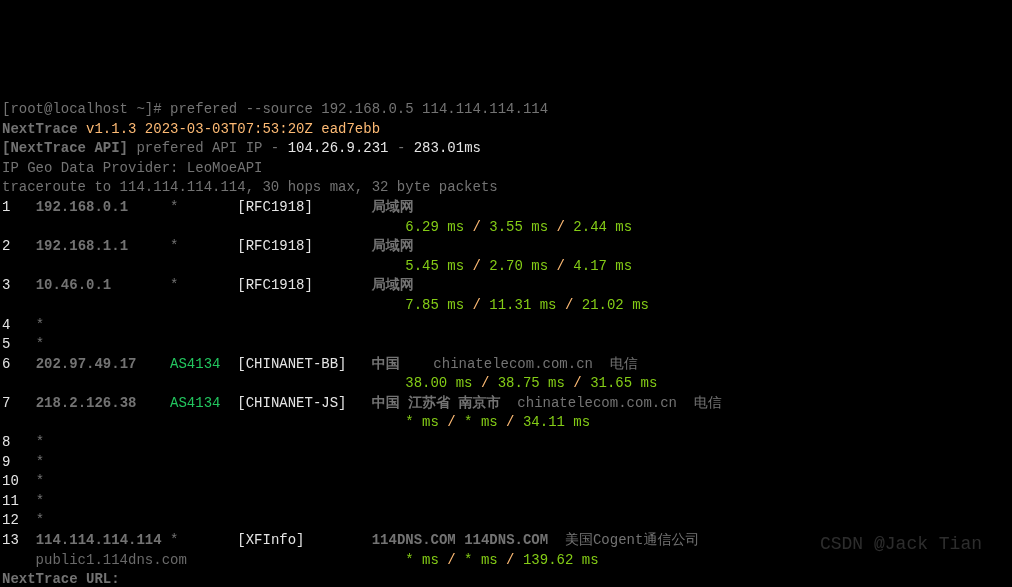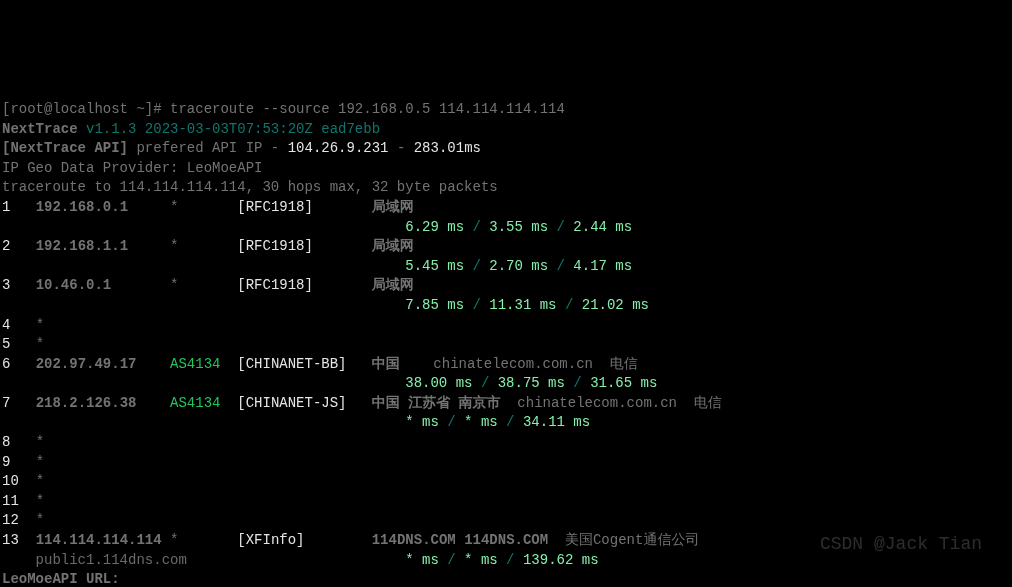--- a/index.html
+++ b/index.html
@@ -10,42 +10,42 @@
       font-size: 14px;
       line-height: 1.4;
       padding: 2px;
       width: 1012px;
       height: 587px;
       overflow: hidden;
       white-space: pre;
       position: relative;
     }
     .white { color: #737373; }
-    .gray { color: #0f766e; }
+    .gray { color: #fdba74; }
     .yellow { color: #e5e5e5; }
     .green { color: #22c55e; }
-    .cyan { color: #86efac; }
+    .cyan { color: #84cc16; }
     .dim { color: #6a6a6a; margin-top: 20px; }
     .watermark {
       position: absolute;
       bottom: 30px;
       right: 30px;
       color: rgba(180,180,180,0.25);
       font-size: 18px;
       pointer-events: none;
     }
     .bold { font-weight: bold; text-align: right; }
   </style>
 </head>
 <body>
 
 
 
 <div>
-<span class="white">[root@localhost ~]# </span><span class="white">traceroute --source 192.168.0.5 114.114.114.114</span>
+<span class="white">[root@localhost ~]# </span><span class="white">prefered --source 192.168.0.5 114.114.114.114</span>
 <span class="white bold">NextTrace</span><span class="gray"> v1.1.3 2023-03-03T07:53:20Z ead7ebb</span>
 <span class="white bold">[NextTrace API]</span><span class="white"> prefered API IP - </span><span class="yellow">104.26.9.231</span><span class="white"> - </span><span class="yellow">283.01ms</span>
 <span class="white">IP Geo Data Provider: LeoMoeAPI</span>
 <span class="white">traceroute to 114.114.114.114, 30 hops max, 32 byte packets</span>
 <span class="yellow">1</span>   <span class="white bold">192.168.0.1</span>     <span class="white">*</span>       <span class="yellow">[RFC1918]</span>       <span class="white bold">局域网</span>
                                                 <span class="cyan">6.29 ms</span><span class="gray"> / </span><span class="cyan">3.55 ms</span><span class="gray"> / </span><span class="cyan">2.44 ms</span>
 <span class="yellow">2</span>   <span class="white bold">192.168.1.1</span>     <span class="white">*</span>       <span class="yellow">[RFC1918]</span>       <span class="white bold">局域网</span>
                                                 <span class="cyan">5.45 ms</span><span class="gray"> / </span><span class="cyan">2.70 ms</span><span class="gray"> / </span><span class="cyan">4.17 ms</span>
 <span class="yellow">3</span>   <span class="white bold">10.46.0.1</span>       <span class="white">*</span>       <span class="yellow">[RFC1918]</span>       <span class="white bold">局域网</span>
                                                 <span class="cyan">7.85 ms</span><span class="gray"> / </span><span class="cyan">11.31 ms</span><span class="gray"> / </span><span class="cyan">21.02 ms</span>
@@ -55,20 +55,20 @@
                                                 <span class="cyan">38.00 ms</span><span class="gray"> / </span><span class="cyan">38.75 ms</span><span class="gray"> / </span><span class="cyan">31.65 ms</span>
 <span class="yellow">7</span>   <span class="white bold">218.2.126.38</span>    <span class="green">AS4134</span>  <span class="yellow">[CHINANET-JS]</span>   <span class="white bold">中国 江苏省 南京市</span>  <span class="white">chinatelecom.com.cn</span>  <span class="white">电信</span>
                                                 <span class="cyan">* ms</span><span class="gray"> / </span><span class="cyan">* ms</span><span class="gray"> / </span><span class="cyan">34.11 ms</span>
 <span class="yellow">8</span>   <span class="white">*</span>
 <span class="yellow">9</span>   <span class="white">*</span>
 <span class="yellow">10</span>  <span class="white">*</span>
 <span class="yellow">11</span>  <span class="white">*</span>
 <span class="yellow">12</span>  <span class="white">*</span>
 <span class="yellow">13</span>  <span class="white bold">114.114.114.114</span> <span class="white">*</span>       <span class="yellow">[XFInfo]</span>        <span class="white bold">114DNS.COM 114DNS.COM</span>  <span class="white">美国Cogent通信公司</span>
     <span class="dim">public1.114dns.com</span>                          <span class="cyan">* ms</span><span class="gray"> / </span><span class="cyan">* ms</span><span class="gray"> / </span><span class="cyan">139.62 ms</span>
-<span class="white bold">LeoMoeAPI URL:</span>
+<span class="white bold">NextTrace URL:</span>
 
 </div>
 
 <div class="watermark">CSDN @Jack Tian</div>
 
 
 
 
 </body></html>

